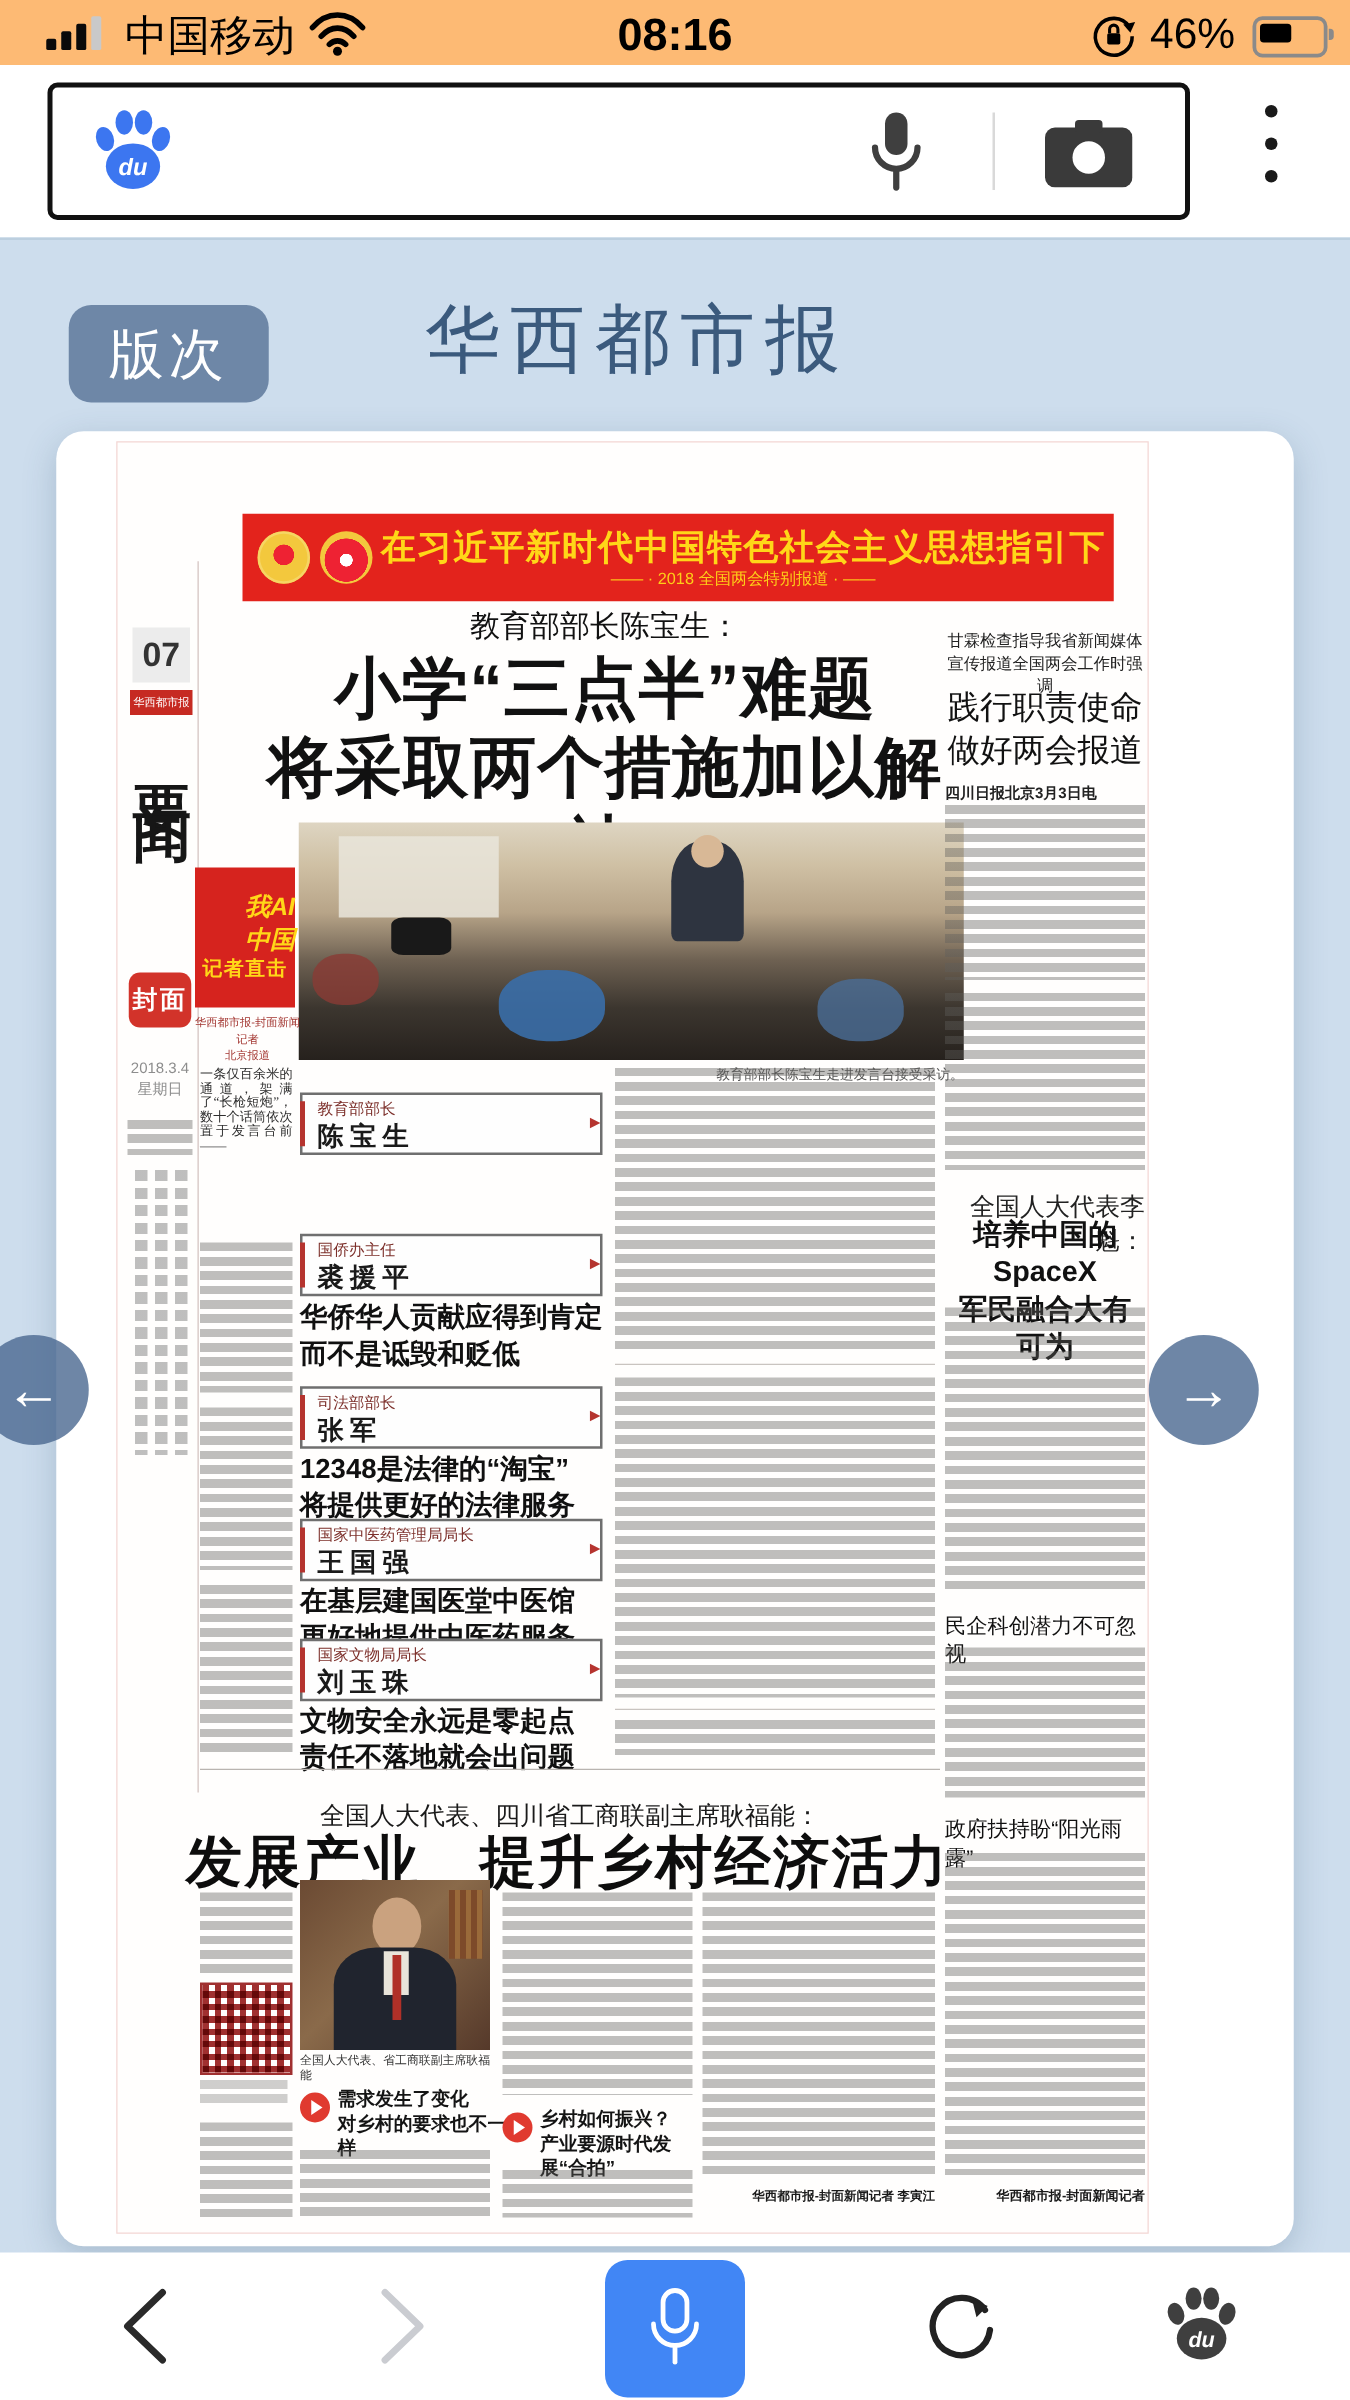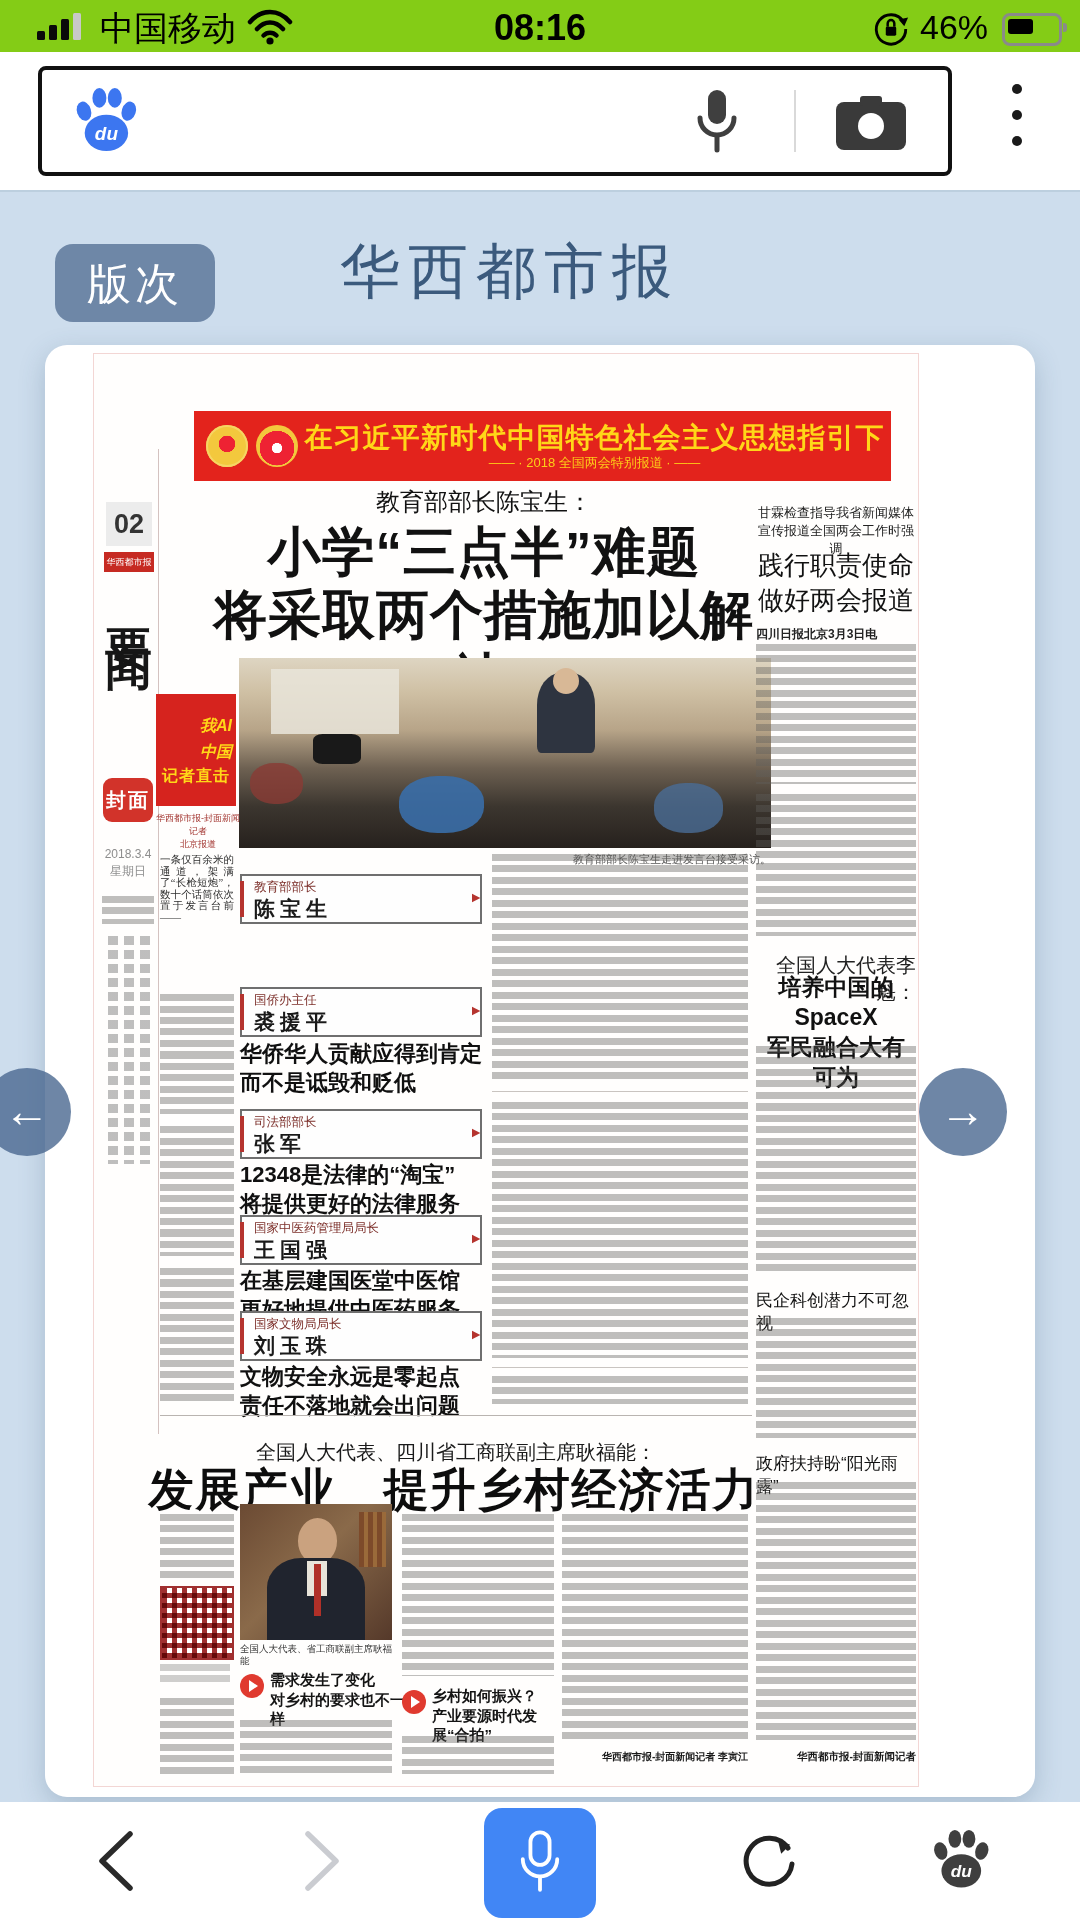--- a/index.html
+++ b/index.html
@@ -1,20 +1,20 @@
 <!DOCTYPE html>
 <html><head>
 <meta charset="utf-8">
 <style>
   html,body{margin:0;padding:0;background:#e9eef2;}
   .screen{position:relative;width:1080px;height:1920px;background:#ffffff;overflow:hidden;
           font-family:"Liberation Sans","DejaVu Sans",sans-serif;-webkit-font-smoothing:antialiased;}
   .abs{position:absolute;}
   
-  .statusbar{position:absolute;left:0;top:0;width:1080px;height:52px;background:#84cc16;}
+  .statusbar{position:absolute;left:0;top:0;width:1080px;height:52px;background:#fdba74;}
   .carrier{position:absolute;left:100px;top:6px;font-size:34px;font-weight:500;color:#000;}
   .clock{position:absolute;left:0;top:7px;width:1080px;text-align:center;font-size:36px;font-weight:600;color:#000;}
   .batt-pct{position:absolute;left:920px;top:8px;font-size:34px;color:#000;}
   .battery{position:absolute;left:1002px;top:13px;width:54px;height:27px;border:3px solid #8a8a8a;border-radius:8px;}
   .battery .fill{position:absolute;left:3px;top:3px;width:46%;height:15px;background:#000;border-radius:3px;}
   .battery .tip{position:absolute;right:-8px;top:7px;width:4px;height:9px;background:#8a8a8a;border-radius:0 3px 3px 0;}
   
   .searchrow{position:absolute;left:0;top:52px;width:1080px;height:138px;background:#fff;}
   .searchbox{position:absolute;left:38px;top:14px;width:906px;height:102px;border:4px solid #111;border-radius:8px;background:#fff;}
   .sdivider{position:absolute;right:152px;top:20px;width:2px;height:62px;background:#d9d9d9;}
@@ -63,21 +63,21 @@
   .ph-figure{position:absolute;left:56%;top:8%;width:11%;height:42%;background:#2e3440;border-radius:40% 40% 8% 8%;}
   .ph-head{position:absolute;left:59%;top:5%;width:5%;height:14%;background:#d8b896;border-radius:50%;}
   .ph-blue{position:absolute;left:30%;top:62%;width:16%;height:30%;background:#3a6ea8;border-radius:45%;opacity:.9;}
   .ph-blue2{position:absolute;left:78%;top:66%;width:13%;height:26%;background:#4a6d96;border-radius:45%;opacity:.8;}
   .ph-red{position:absolute;left:2%;top:55%;width:10%;height:22%;background:#8a3b34;border-radius:45%;opacity:.8;}
   .ph-cam{position:absolute;left:14%;top:40%;width:9%;height:16%;background:#191919;border-radius:20%;}
   .photocap{position:absolute;left:145px;top:498px;width:532px;text-align:right;font-size:11px;color:#555;}
   
   .promo{position:absolute;left:62px;top:340px;width:80px;height:112px;background:#d6231e;color:#ffd718;
          text-align:center;display:flex;flex-direction:column;justify-content:center;}
-  .promo .p1{font-size:16px;font-weight:900;font-style:italic;line-height:26px;padding-left:40px;}
+  .promo .p1{font-size:20px;font-weight:900;font-style:italic;line-height:26px;padding-left:40px;}
   .promo .p2{font-size:16px;font-weight:800;line-height:22px;letter-spacing:1px;}
   .bylines{position:absolute;left:58px;top:458px;width:92px;text-align:center;font-size:9px;color:#a33631;line-height:13px;}
   
   .col1lead{position:absolute;left:66px;top:500px;width:74px;font-size:10.5px;line-height:11.6px;color:#2e2e2e;
             text-align:justify;font-family:"Liberation Serif","DejaVu Serif",serif;}
   .mbox{position:absolute;left:146px;width:238px;height:46px;border:2px solid #6f6f6f;background:#fefefe;}
   .mbox .bar{position:absolute;left:-2px;top:5px;bottom:5px;width:4px;background:#b5342f;}
   .mbox .arrow{position:absolute;right:-3px;top:14px;color:#b5342f;font-size:14px;line-height:14px;}
   .mtitle{position:absolute;left:12px;top:4px;font-size:12.5px;color:#7c2f2a;line-height:15px;white-space:nowrap;}
   .mname{position:absolute;left:12px;top:19px;font-size:21px;font-weight:700;letter-spacing:5px;color:#1a1a1a;
@@ -180,21 +180,21 @@
       </div>
   </div>
 
   <div class="bluebg">
     <div class="banci">版次</div>
     <div class="papertitle">华西都市报</div>
 
     <div class="card">
       <div class="page">
 
-        <div class="pageno">02</div>
+        <div class="pageno">07</div>
         <div class="mastchip">华西都市报</div>
         <div class="secword">要闻</div>
         <div class="fmbadge">封面</div>
         <div class="sidedate">
           <div>2018.3.4</div>
           <div>星期日</div>
         </div>
         <div class="stripes" style="left:8px;top:542px;width:52px;height:28px;"></div>
         <div class="vstripe" style="left:14px;top:582px;height:228px;"></div>
         <div class="vstripe" style="left:30px;top:582px;height:228px;"></div>

